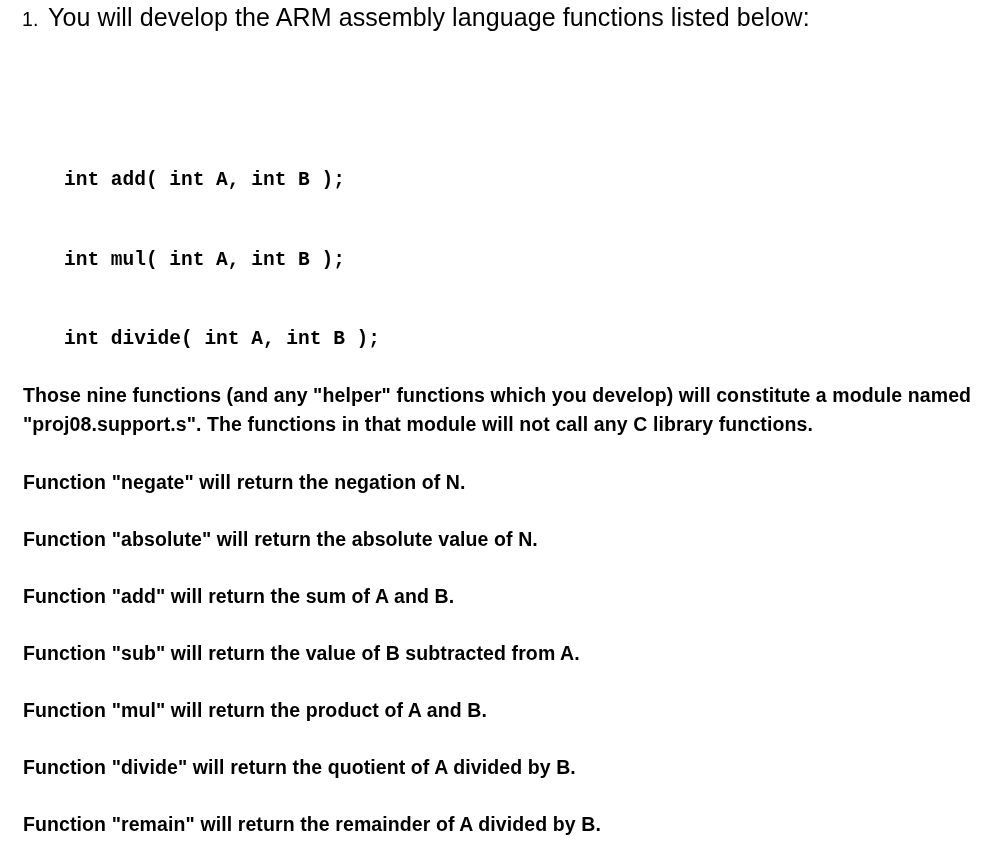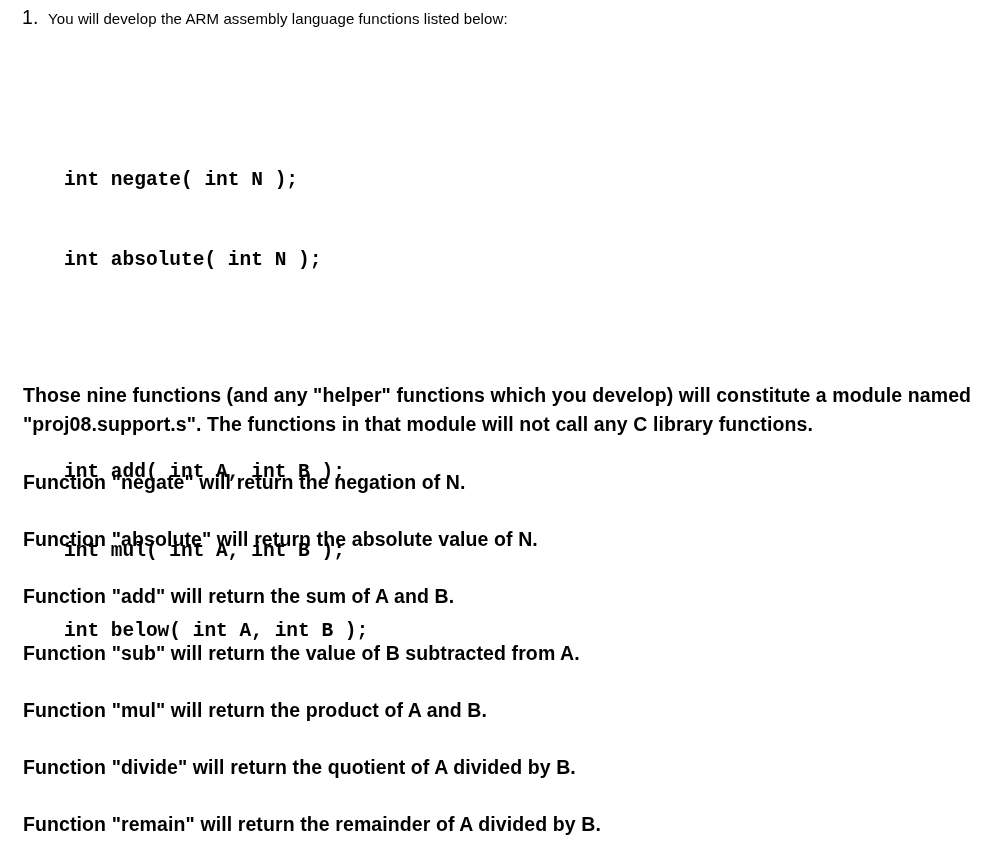--- a/index.html
+++ b/index.html
@@ -33,21 +33,21 @@
     line-height: 26px;
     letter-spacing: 0.1px;
     white-space: nowrap;
   }
   .list-marker {
     width: 26px;
     flex: 0 0 26px;
     font-size: 19.5px;
   }
   .list-text {
-    font-size: 15px;
+    font-size: 25px;
   }
 
   
   .code-block {
     position: absolute;
     left: 64px;
     top: 61px;
     font-family: "Liberation Mono", "DejaVu Sans Mono", monospace;
     font-weight: bold;
     font-size: 19.5px;
@@ -96,27 +96,23 @@
 
 <div class="page">
 
   <div class="list-item">
     <span class="list-marker">1.</span>
     <span class="list-text">You will develop the ARM assembly language functions listed below:</span>
   </div>
 
   <div class="code-block">
     <div class="code-group">
-      <div class="code-line">int negate( int N );</div>
-      <div class="code-line">int absolute( int N );</div>
-    </div>
-    <div class="code-group">
       <div class="code-line">int add( int A, int B );</div>
       <div class="code-line">int mul( int A, int B );</div>
-      <div class="code-line">int below( int A, int B );</div>
+      <div class="code-line">int divide( int A, int B );</div>
     </div>
     
   </div>
 
   <div class="para p-module">
     <span class="l">Those nine functions (and any "helper" functions which you develop) will constitute a module named</span>
     <span class="l">"proj08.support.s".  The functions in that module will not call any C library functions.</span>
   </div>
 
   <div class="para p-negate">Function "negate" will return the negation of N.</div>

